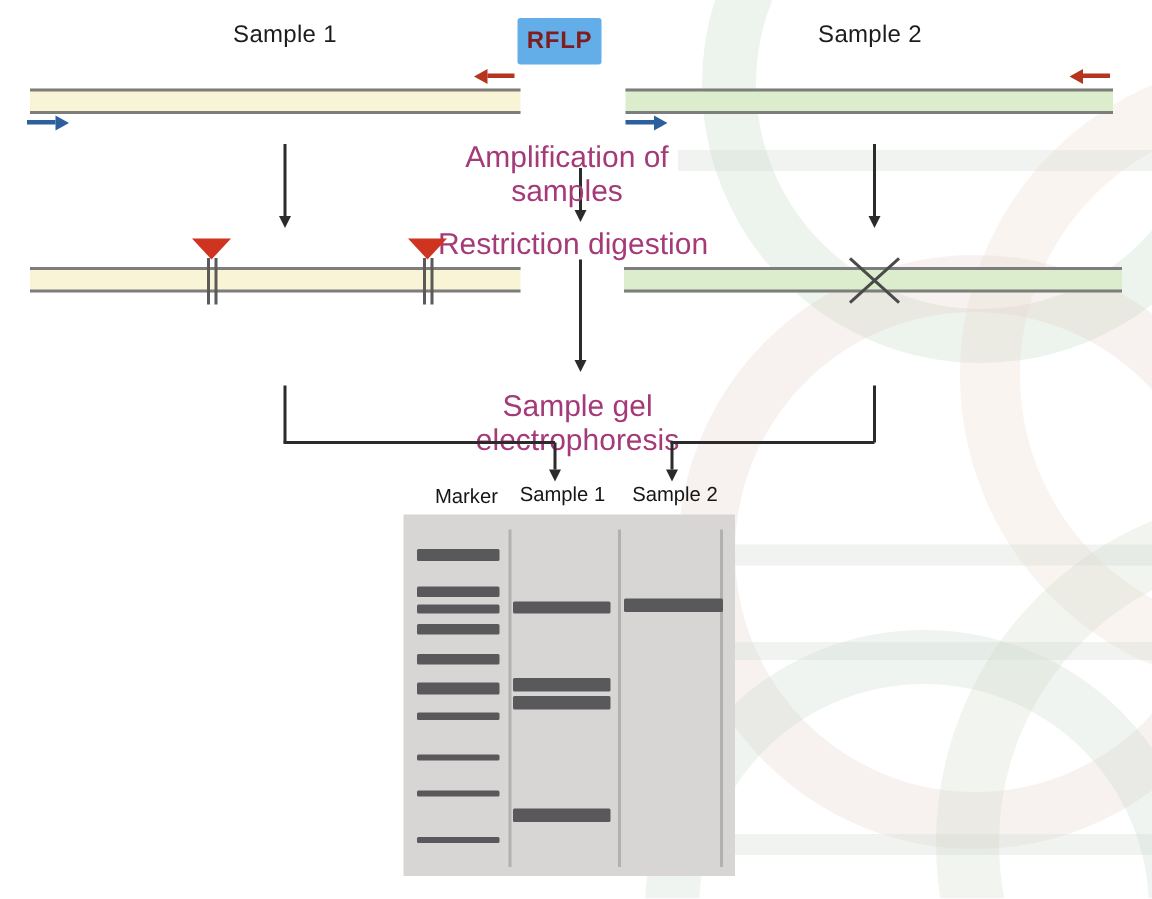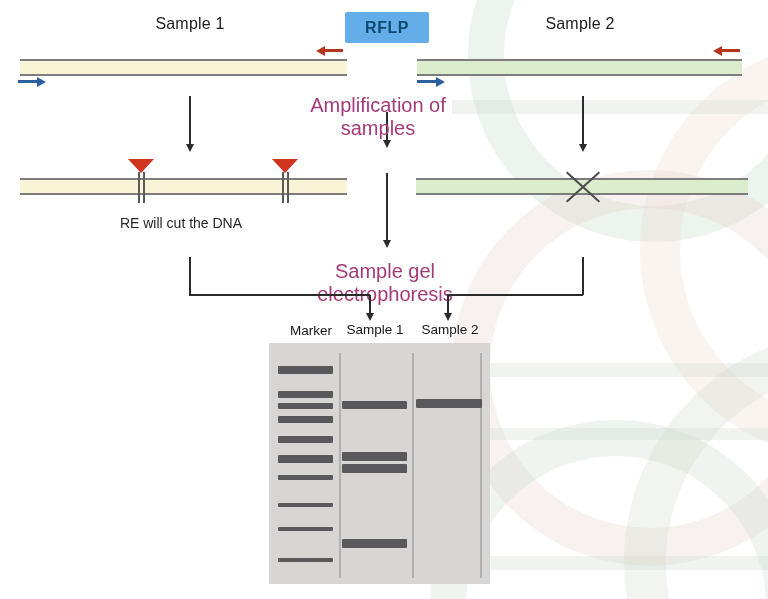--- a/index.html
+++ b/index.html
@@ -21,22 +21,22 @@
   .wm-s3{top:428px;height:12px;}
   .wm-s4{top:556px;height:14px;}
 
   
   .lbl{position:absolute;text-align:center;color:#1c1c1c;}
   .title{font-size:16px;letter-spacing:.2px;}
   .step{font-size:20px;color:#a53a79;}
   .result{font-size:14px;color:#262626;}
   .lane-lbl{font-size:13.5px;color:#161616;}
   .badge{
-    position:absolute;left:345px;top:12px;width:84px;height:31px;line-height:31px;
-    background:#63ade9;color:#0c4a6e;font-size:16px;font-weight:bold;text-align:center;
+    position:absolute;left:345px;top:12px;width:56px;height:31px;line-height:31px;
+    background:#63ade9;color:#7f1d1d;font-size:16px;font-weight:bold;text-align:center;
     border-radius:2px;letter-spacing:.5px;
   }
 
   
   .strand{position:absolute;height:13px;border-top:2px solid #7d7d7d;border-bottom:2px solid #7d7d7d;}
   .cream{background:#faf4d6;}
   .green{background:#dcedcd;}
 
   
   .h-arrow{position:absolute;height:3px;background:currentColor;}
@@ -92,36 +92,36 @@
 
   <div class="strand green" style="left:417px;top:59px;width:325px;"></div>
   <div class="h-arrow red left" style="left:722px;top:49px;width:18px;"></div>
   <div class="h-arrow blue right" style="left:417px;top:80px;width:19px;"></div>
 
   <div class="v-arrow" style="left:189px;top:96px;height:48px;"></div>
   <div class="v-arrow" style="left:386px;top:112px;height:28px;"></div>
   <div class="v-arrow" style="left:582px;top:96px;height:48px;"></div>
 
   <div class="lbl step" style="left:278px;top:94px;width:200px;">Amplification of samples</div>
+  <div class="lbl step" style="left:282px;top:152px;width:200px;">Restriction digestion</div>
 
   <div class="v-arrow" style="left:386px;top:173px;height:67px;"></div>
 
   <div class="strand cream" style="left:20px;top:178px;width:327px;"></div>
   <div class="re-triangle" style="left:128px;top:159px;"></div>
   <div class="re-triangle" style="left:272px;top:159px;"></div>
   <div class="cut-line" style="left:138px;top:172px;"></div>
   <div class="cut-line" style="left:143px;top:172px;"></div>
   <div class="cut-line" style="left:282px;top:172px;"></div>
   <div class="cut-line" style="left:287px;top:172px;"></div>
 
   <div class="strand green" style="left:416px;top:178px;width:332px;"></div>
   <div class="x-line x-a" style="left:561px;top:186px;"></div>
   <div class="x-line x-b" style="left:561px;top:186px;"></div>
 
-  <div class="lbl result" style="left:81px;top:215px;width:200px;">RE will cut the DNA</div>
 
   <div class="lbl step" style="left:285px;top:260px;width:200px;">Sample gel electrophoresis</div>
 
   <div class="line-v" style="left:189px;top:257px;height:38px;"></div>
   <div class="line-h" style="left:189px;top:294px;width:181px;"></div>
   <div class="v-arrow" style="left:369px;top:295px;height:18px;"></div>
 
   <div class="line-v" style="left:582px;top:257px;height:38px;"></div>
   <div class="line-h" style="left:447px;top:294px;width:136px;"></div>
   <div class="v-arrow" style="left:447px;top:295px;height:18px;"></div>

